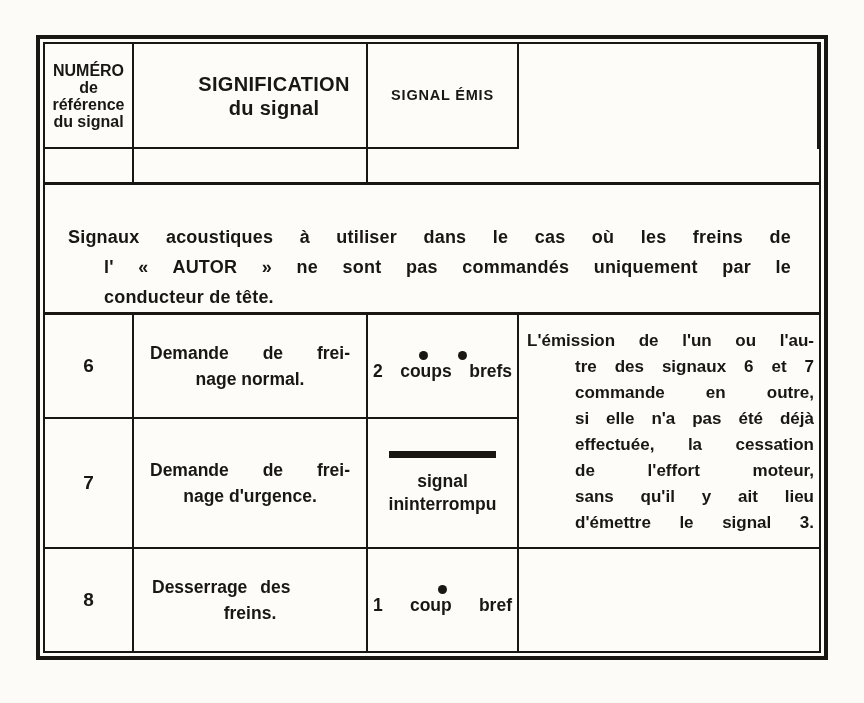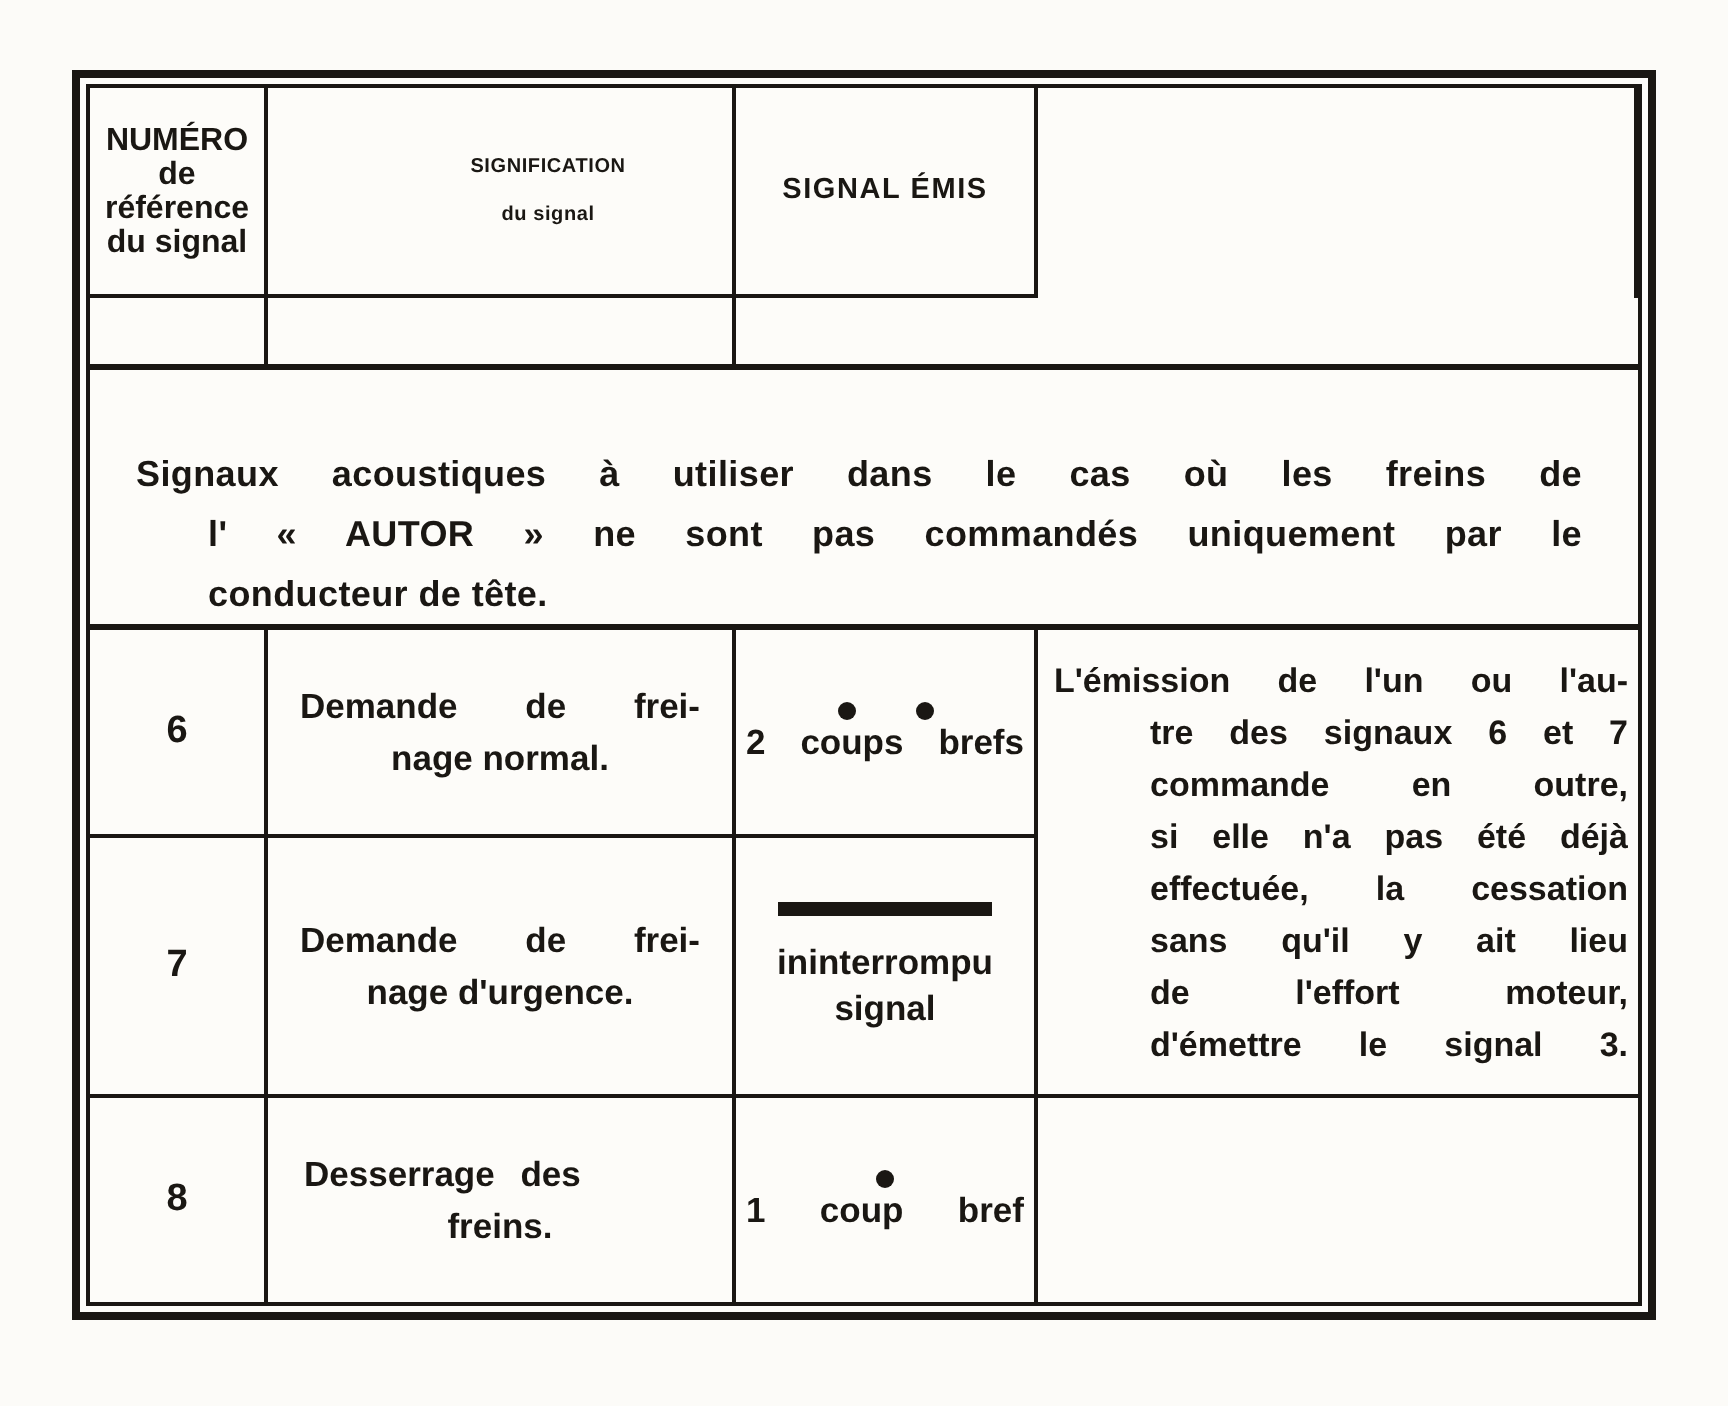--- a/index.html
+++ b/index.html
@@ -33,21 +33,21 @@
     grid-template-rows: 105px 33px 133px 104px 130px 1fr;
     font-weight: 700;
   }
   .cell { display: flex; flex-direction: column; justify-content: center; }
   .vr { border-right: 2px solid var(--ink); }
   .hb { border-bottom: 2px solid var(--ink); }
 
   
   .hdr { text-align: center; line-height: 1.3; }
   .hdr-numero { font-size: 16px; line-height: 17px; }
-  .hdr-signif { font-size: 10px; line-height: 24px; letter-spacing: 0.3px; padding-left: 48px; }
+  .hdr-signif { font-size: 20px; line-height: 24px; letter-spacing: 0.3px; padding-left: 48px; }
   .hdr-single { font-size: 14.5px; letter-spacing: 0.8px; text-align: center; }
 
   
   .note {
     grid-column: 1 / -1;
     border-top: 3px solid var(--ink);
     border-bottom: 3px solid var(--ink);
     padding: 24px 28px 0 23px;
     font-size: 18px; line-height: 30px;
     justify-content: flex-end;
@@ -126,37 +126,37 @@
           </div>
           <div class="se-label just">2 coups brefs</div>
         </div>
 
         <div class="cell obs">
           <div class="just">L'émission de l'un ou l'au-</div>
           <div class="just ind">tre des signaux 6 et 7</div>
           <div class="just ind">commande en outre,</div>
           <div class="just ind">si elle n'a pas été déjà</div>
           <div class="just ind">effectuée, la cessation</div>
+          <div class="just ind">de l'effort moteur,</div>
           <div class="just ind">sans qu'il y ait lieu</div>
-          <div class="just ind">de l'effort moteur,</div>
           <div class="just ind">d'émettre le signal 3.</div>
         </div>
 
         <div class="cell num vr hb">
           <div>7</div>
         </div>
         <div class="cell sig vr hb">
           <div class="just">Demande de frei-</div>
           <div class="l2">nage d'urgence.</div>
         </div>
         <div class="cell se vr hb">
           <div class="bar"></div>
           <div class="se-center">
+            <div>signal</div>
             <div>ininterrompu</div>
-            <div>signal</div>
           </div>
         </div>
 
         <div class="cell num vr">
           <div>8</div>
         </div>
         <div class="cell sig vr">
           <div class="loose">Desserrage des</div>
           <div class="l2">freins.</div>
         </div>

